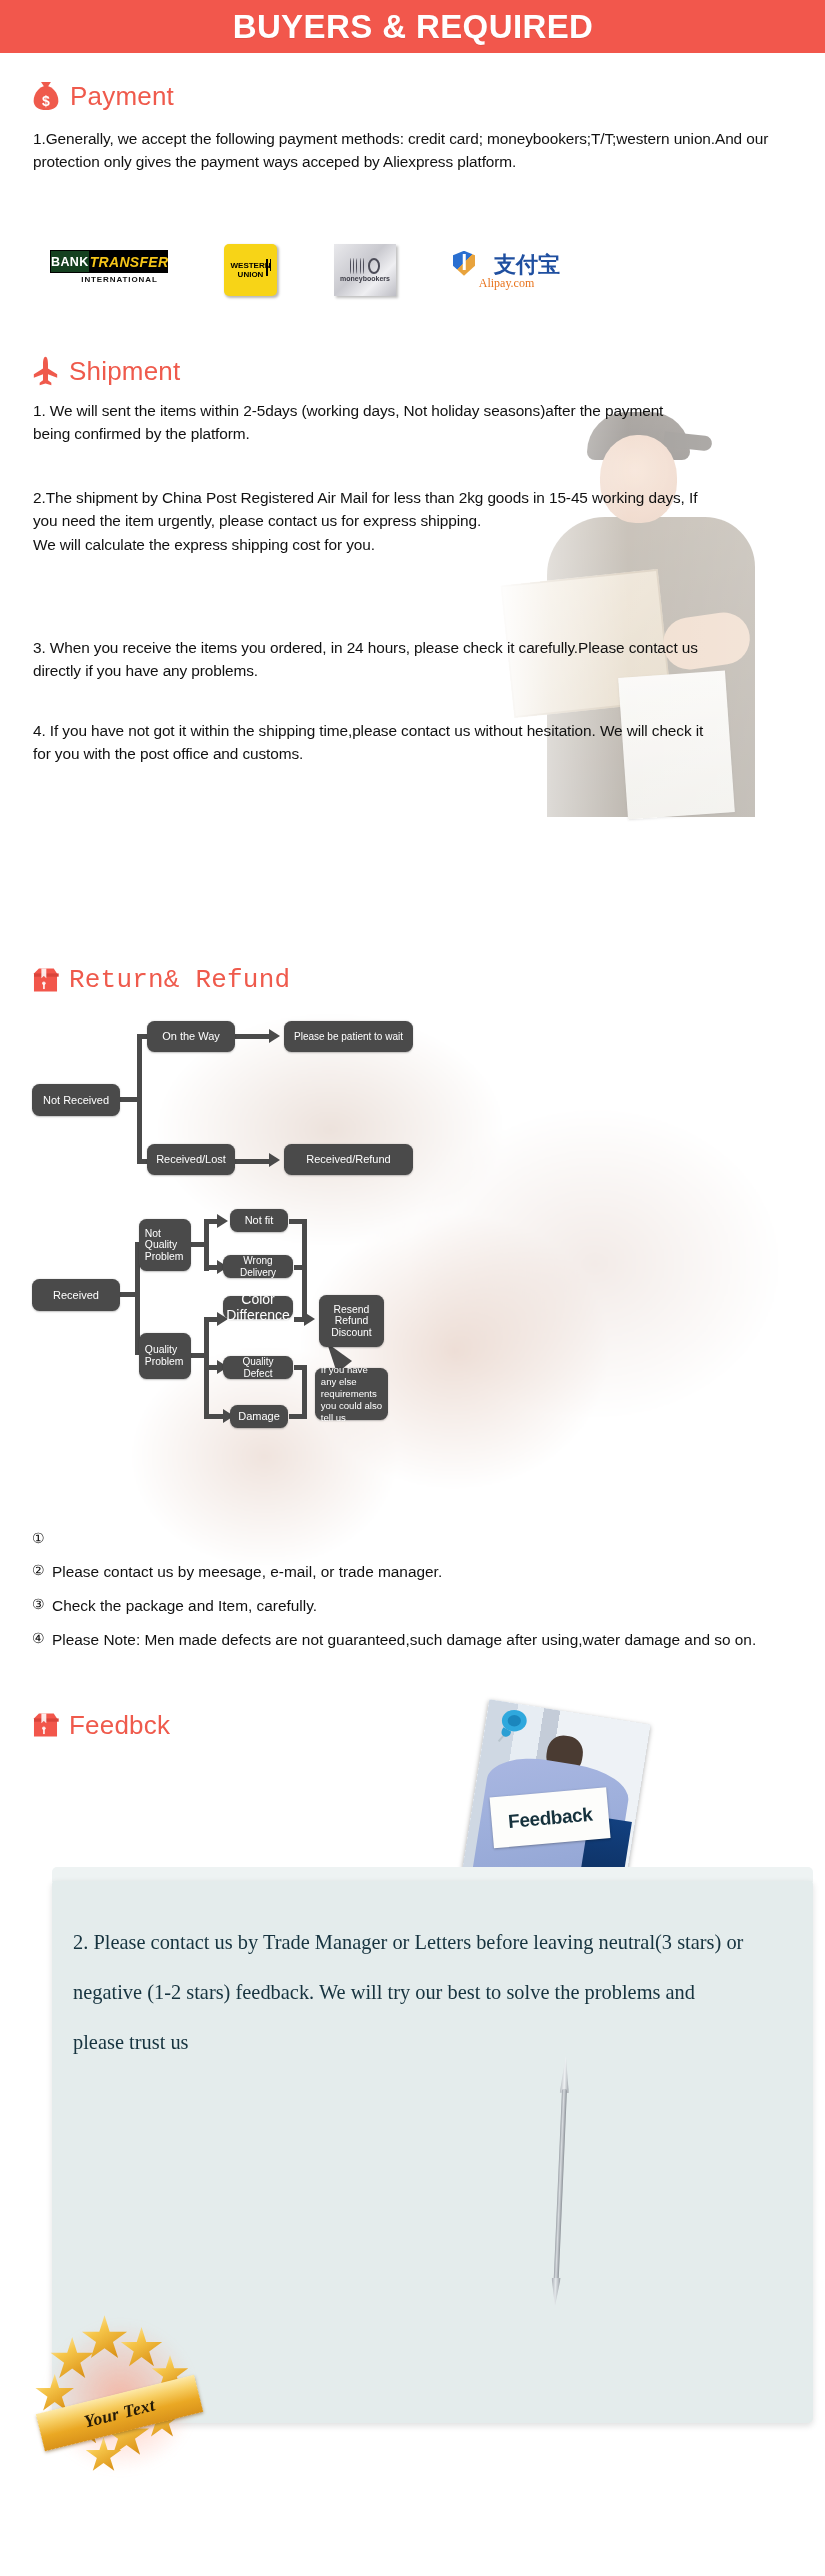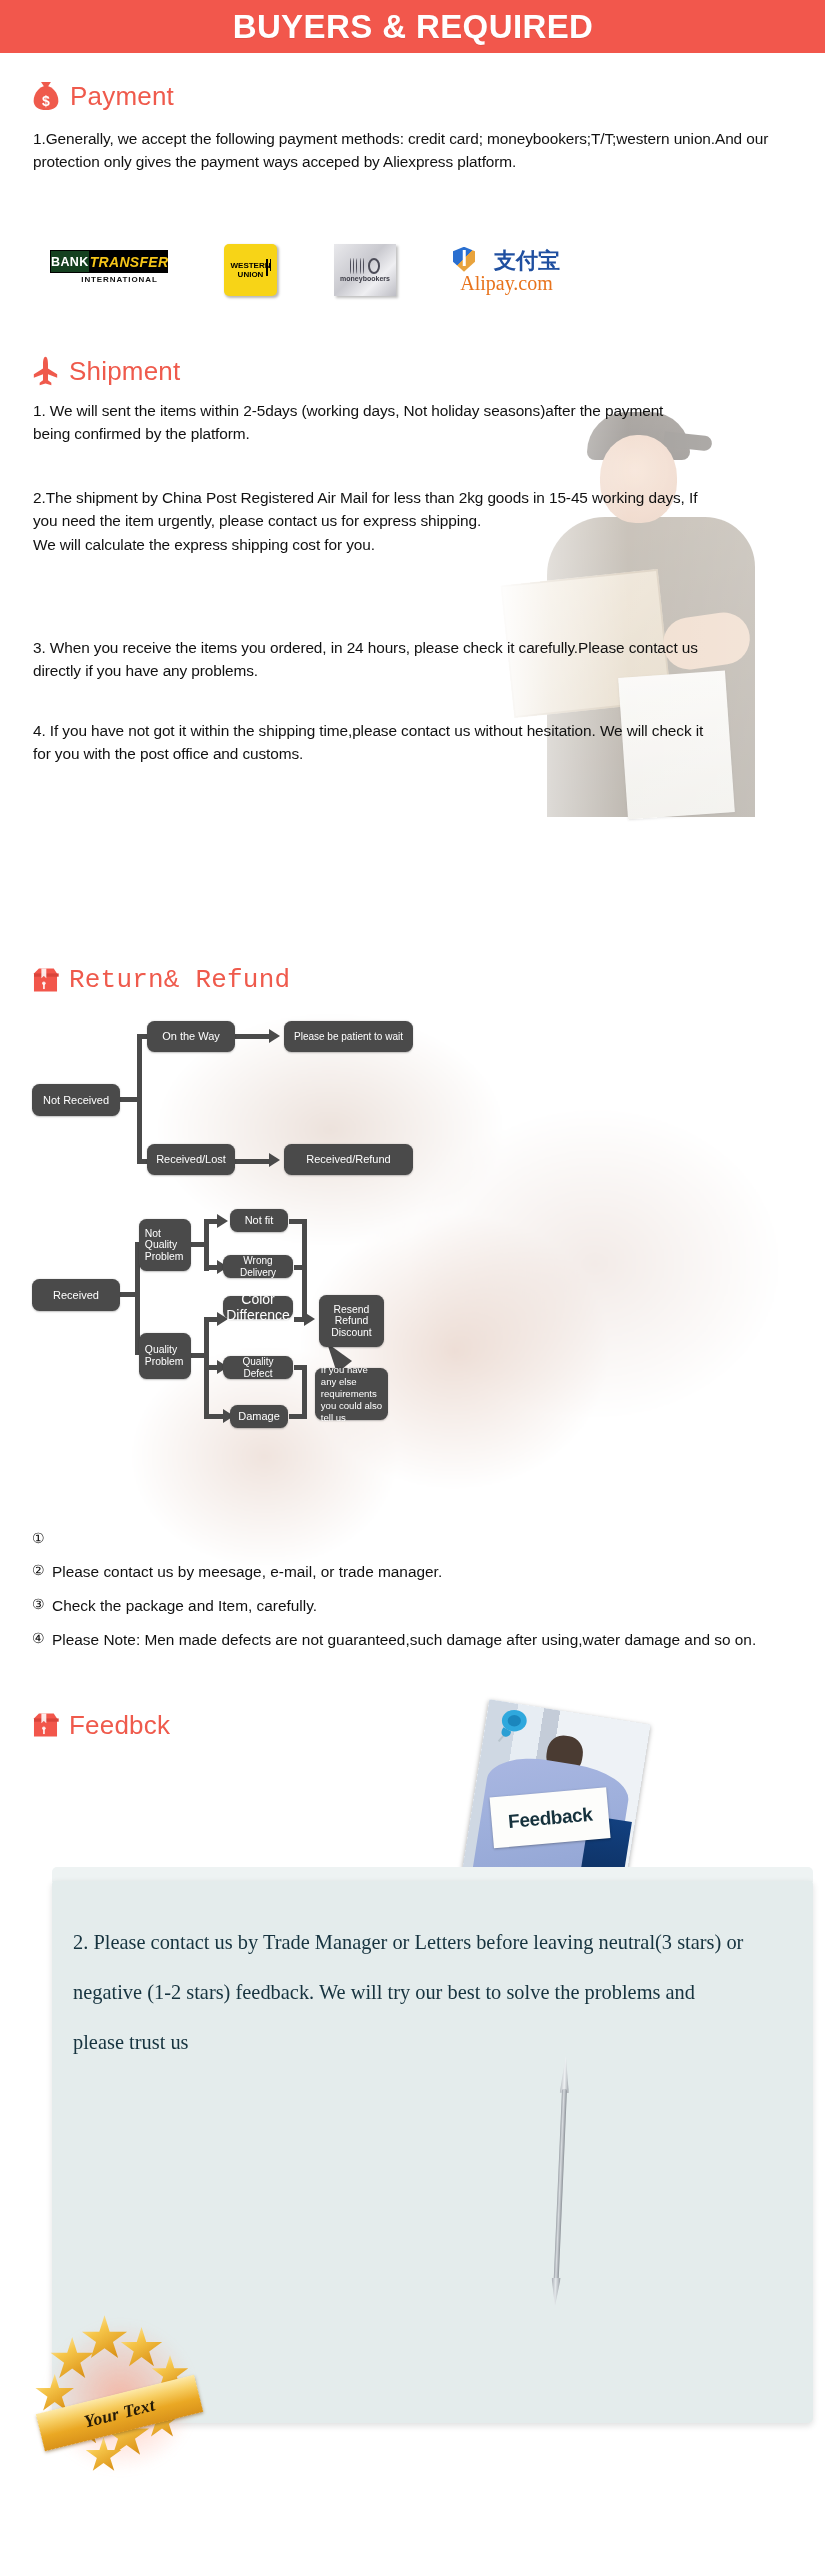--- a/index.html
+++ b/index.html
@@ -97,21 +97,21 @@
     background:
       linear-gradient(135deg,#2a6fd0 0%, #2a6fd0 48%, #e8a33d 48%, #e8a33d 100%);
     clip-path: polygon(50% 0,100% 18%,100% 60%,50% 100%,0 60%,0 18%);
     position: relative;
   }
   .shield:after{
     content:""; position:absolute; left:50%; top:14%; width:2.5px; height:62%;
     background:#fff; transform:translateX(-50%);
   }
   .alipay-cn { color:#1f4fa0; font-size: 22px; font-weight: bold; line-height: 1; font-family:"DejaVu Sans", sans-serif;}
-  .alipay-com { color:#e8731c; font-size: 20px; font-family:"Liberation Serif", serif; line-height:1; margin-top:1.7px;}
+  .alipay-com { color:#e8731c; font-size: 12px; font-family:"Liberation Serif", serif; line-height:1; margin-top:1.7px;}
 
   .logo-cp {
     width: 65px; height: 50px; background:#0a7a3c; box-shadow: 1.7px 1.7px 2.5px rgba(0,0,0,.25);
     display:flex; flex-direction:column; align-items:center; justify-content:center; gap:1.7px;
   }
   .cp-cn { color:#f4e22a; font-size: 12.5px; font-weight: bold; letter-spacing:0.8px; font-family:"DejaVu Sans", sans-serif;}
   .cp-en { color:#f4e22a; font-size: 6.3px; letter-spacing:1.1px; font-weight:bold;}
 
   .logo-dhl {
     width: 72px; height: 50px; background:#fcd100; box-shadow:1.7px 1.7px 2.5px rgba(0,0,0,.25);

